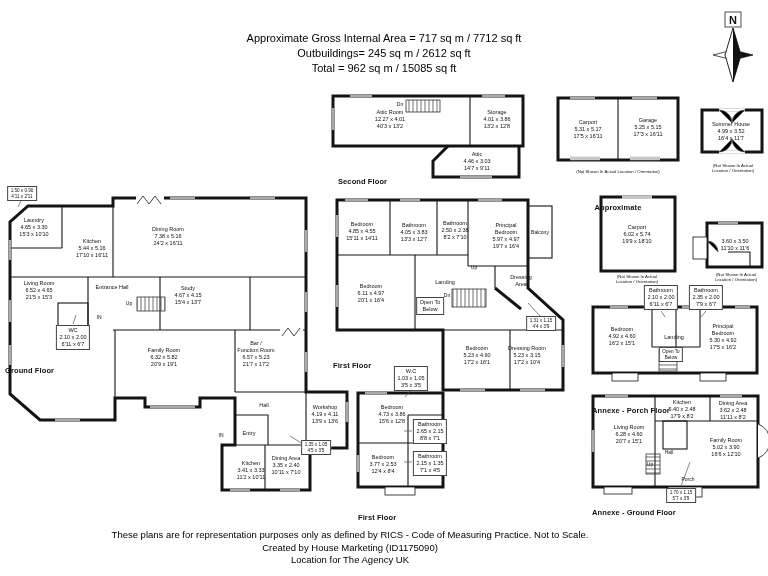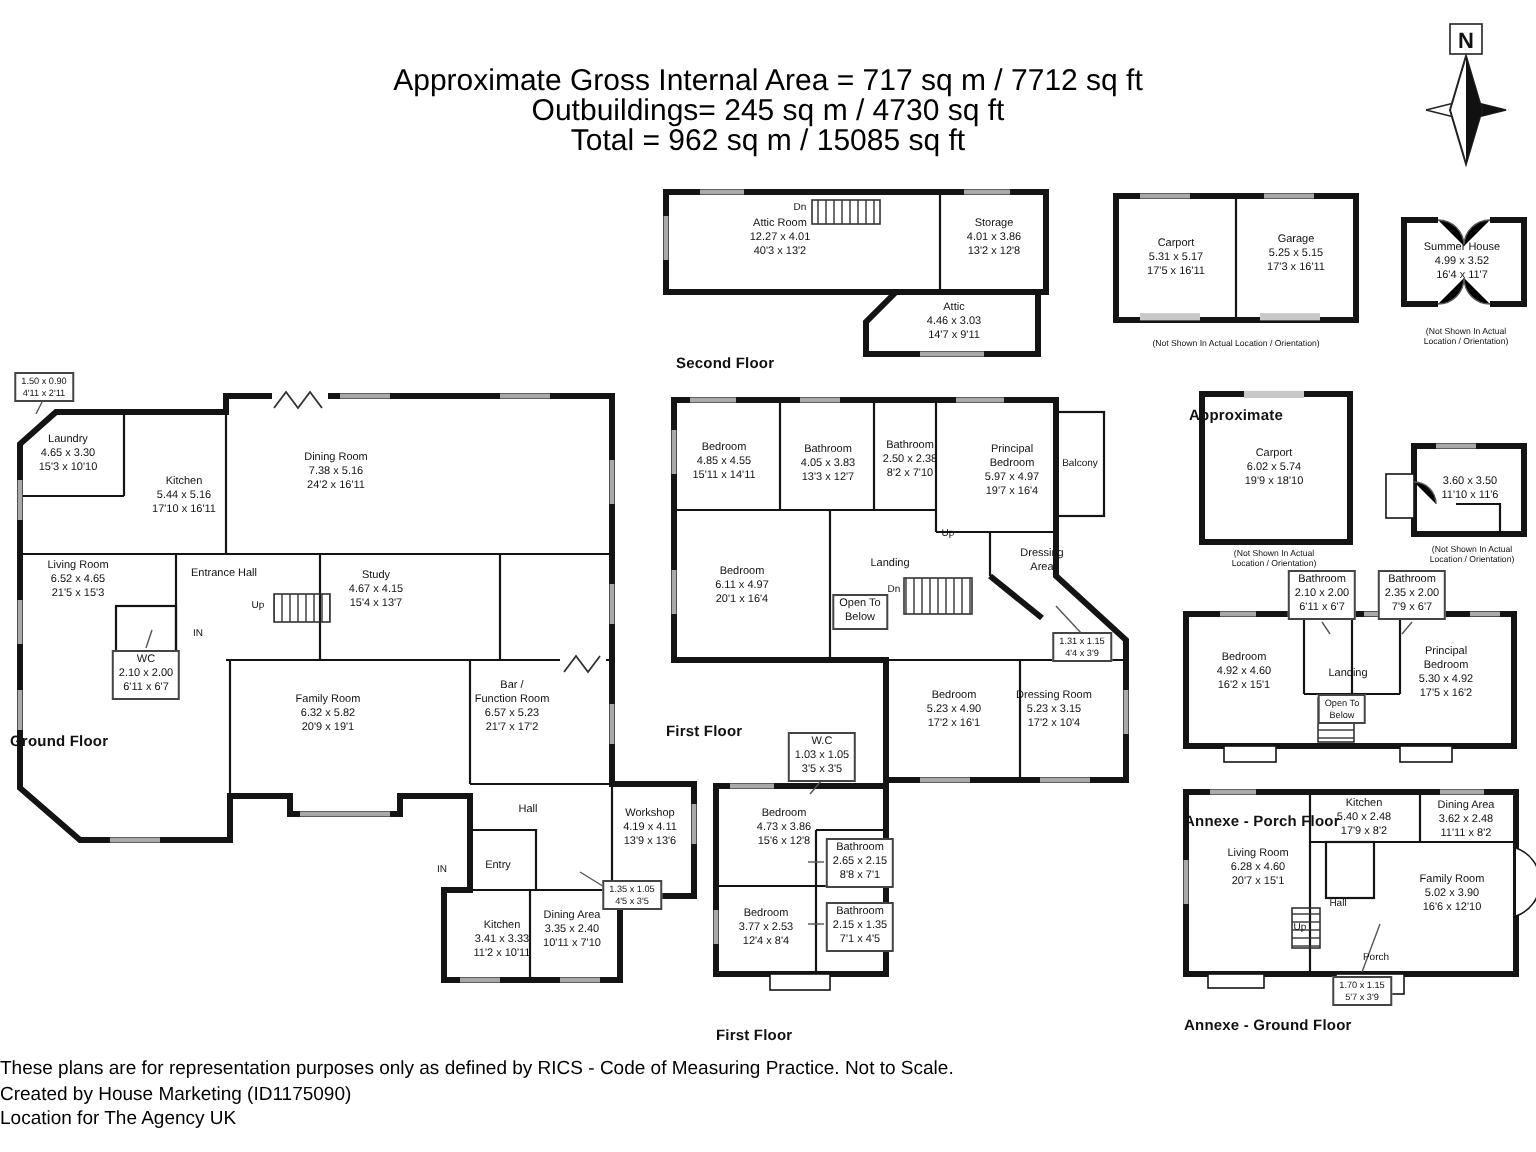--- a/index.html
+++ b/index.html
@@ -1,39 +1,39 @@
 <!DOCTYPE html>
 <html><head>
 <meta charset="utf-8">
 <style>
   html,body{margin:0;padding:0;background:#fff;}
   #plan{position:relative;width:768px;height:576px;background:#ffffff;overflow:hidden;
         font-family:"Liberation Sans", sans-serif;color:#111;}
   #walls{position:absolute;left:0;top:0;}
-  .hdr{position:absolute;left:0;width:768px;text-align:center;font-size:15px;color:#000;}
-  .ftr{position:absolute;left:0;width:634px;font-size:9.5px;color:#000;}
+  .hdr{position:absolute;left:0;width:768px;text-align:center;font-size:11px;color:#000;}
+  .ftr{position:absolute;left:0;width:634px;text-align:center;font-size:9.5px;color:#000;padding-left:33px;}
   .lbl{position:absolute;text-align:center;font-size:5.5px;line-height:1.25;color:#111;
        white-space:nowrap;transform:translateX(-50%);}
   .lbl.la{transform:none;text-align:left;}
   .lbl.boxed{background:#fff;border:0.5px solid #444;padding:1px 2.5px;}
   .lbl.bold{font-weight:700;font-size:7.5px;letter-spacing:.1px;margin-top:27px;}
   .w3{stroke:#141414;stroke-width:3;fill:none;stroke-linejoin:miter;}
   .w1{stroke:#141414;stroke-width:1.1;fill:none;}
   .w08{stroke:#141414;stroke-width:0.8;fill:#fff;}
   .win{stroke:#a9a9a9;stroke-width:2.4;}
   .ld{stroke:#555;stroke-width:0.7;}
   .zz{stroke:#333;stroke-width:0.9;fill:none;}
 </style>
 </head>
 <body>
 
 <div id="plan">
 
   <div class="hdr" style="top:32px">Approximate Gross Internal Area = 717 sq m / 7712 sq ft</div>
-  <div class="hdr" style="top:47px">Outbuildings= 245 sq m / 4730 sq ft</div>
+  <div class="hdr" style="top:47px">Outbuildings= 245 sq m / 2612 sq ft</div>
   <div class="hdr" style="top:62px">Total = 962 sq m / 15085 sq ft</div>
 
   <svg id="walls" width="768" height="576" viewBox="0 0 768 576">
     <defs>
       <pattern id="stV" width="4" height="6" patternUnits="userSpaceOnUse">
         <path d="M1,0 V6" stroke="#333" stroke-width="0.7"></path>
       </pattern>
       <pattern id="stH" width="6" height="4" patternUnits="userSpaceOnUse">
         <path d="M0,1 H6" stroke="#333" stroke-width="0.7"></path>
       </pattern>

